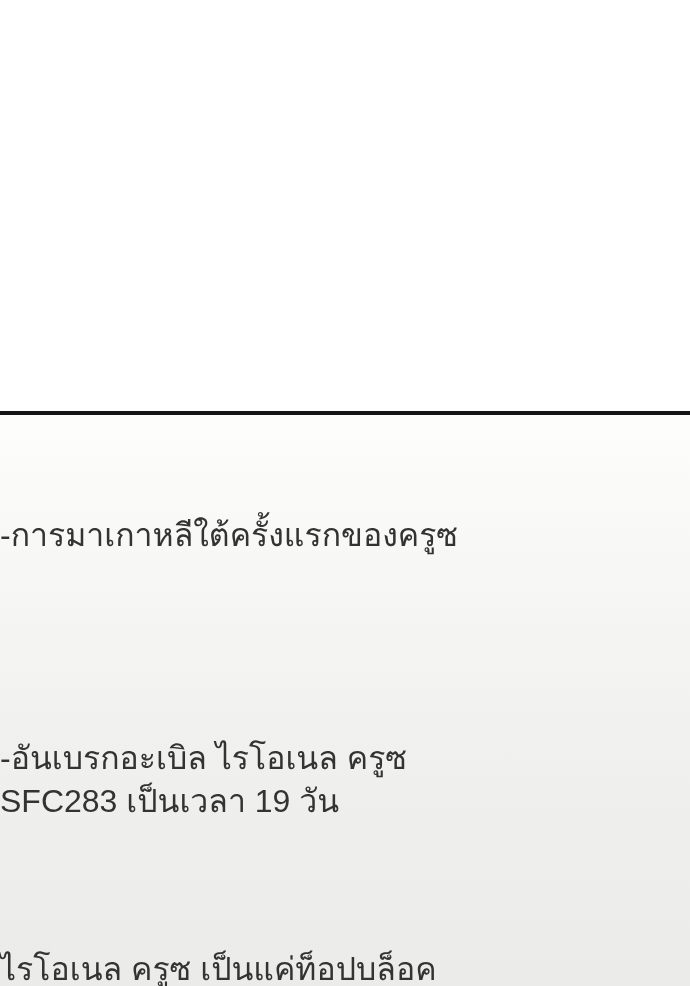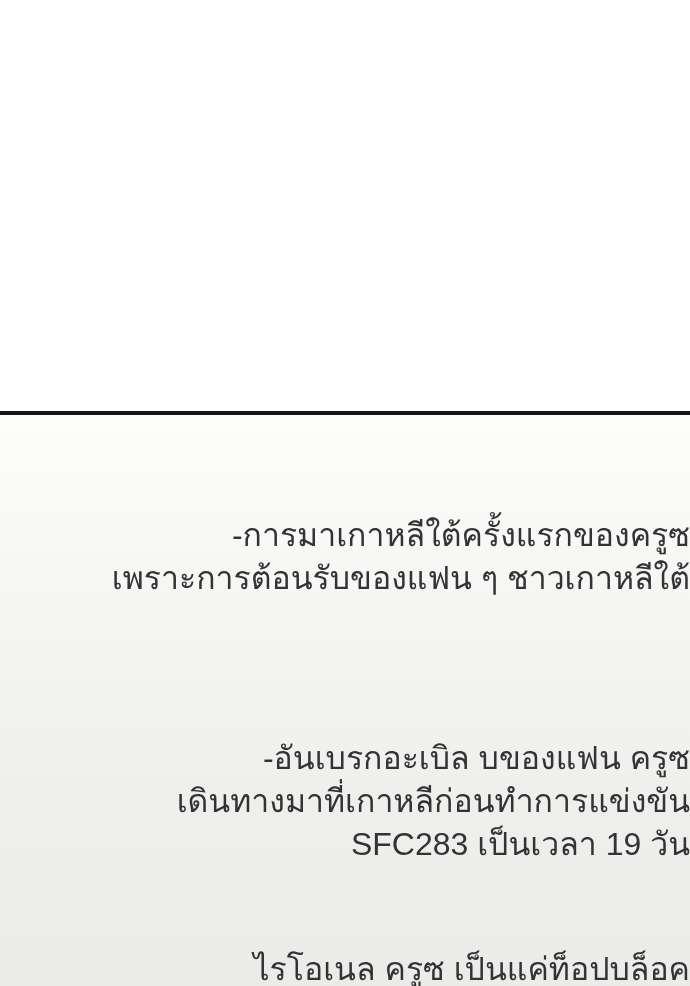--- a/index.html
+++ b/index.html
@@ -42,21 +42,21 @@
     left: 0; top: 415px;
     width: 690px; height: 571px;
     overflow: hidden;
     background: linear-gradient(180deg, #fdfdfc 0%, #f5f5f3 35%, #efefed 65%, #ebebe9 100%);
   }
 
   .para {
     position: absolute;
     left: 0;
     width: 690px;
-    text-align: right;
+    text-align: left;
     color: #333333;
     font-size: 32px;
     line-height: 43px;
     font-weight: 400;
     letter-spacing: 0;
     white-space: nowrap;
   }
   
   .p1 { top: 99px; }   
   .p2 { top: 322px; }  
@@ -68,26 +68,24 @@
 <div class="screen">
 
   <section class="blank-top"></section>
 
   <div class="divider"></div>
 
   <section class="caption-panel">
 
     <div class="para p1">
       <div class="line">-การมาเกาหลีใต้ครั้งแรกของครูซ</div>
-      <div class="line">เพราะการต้อนรับของแฟน ๆ ชาวเกาหลีใต้</div>
     </div>
 
     <div class="para p2">
-      <div class="line">-อันเบรกอะเบิล บของแฟน ครูซ</div>
-      <div class="line">เดินทางมาที่เกาหลีก่อนทำการแข่งขัน</div>
+      <div class="line">-อันเบรกอะเบิล ไรโอเนล ครูซ</div>
       <div class="line">SFC283 เป็นเวลา 19 วัน</div>
     </div>
 
     <div class="para p3">
       <div class="line">ไรโอเนล ครูซ เป็นแค่ท็อปบล็อค</div>
     </div>
 
   </section>
 
 </div>

